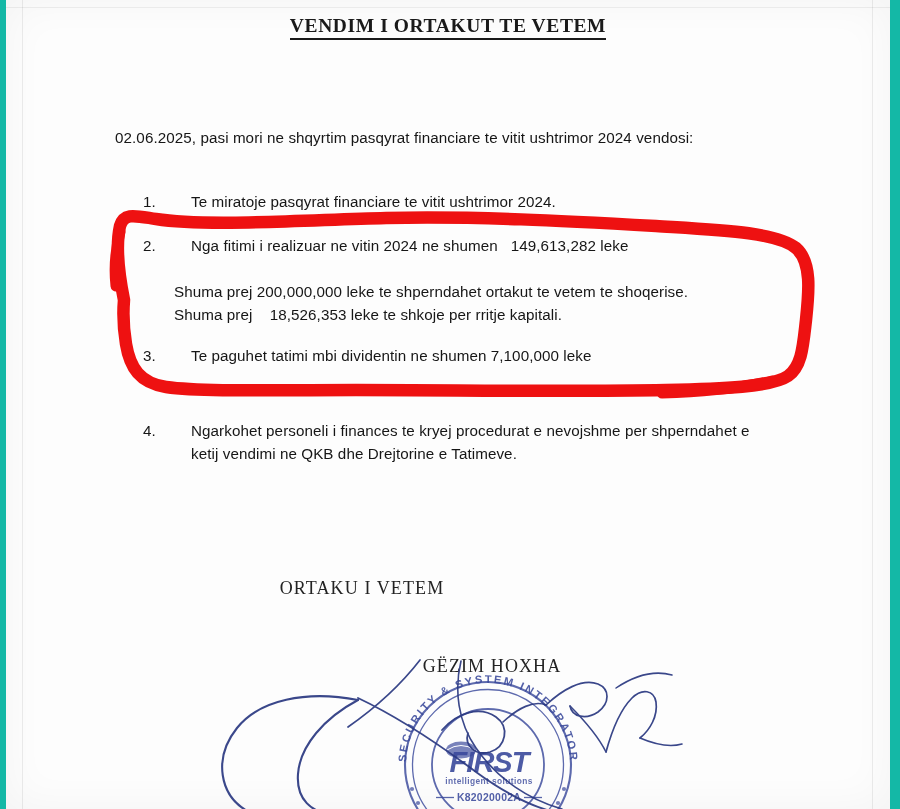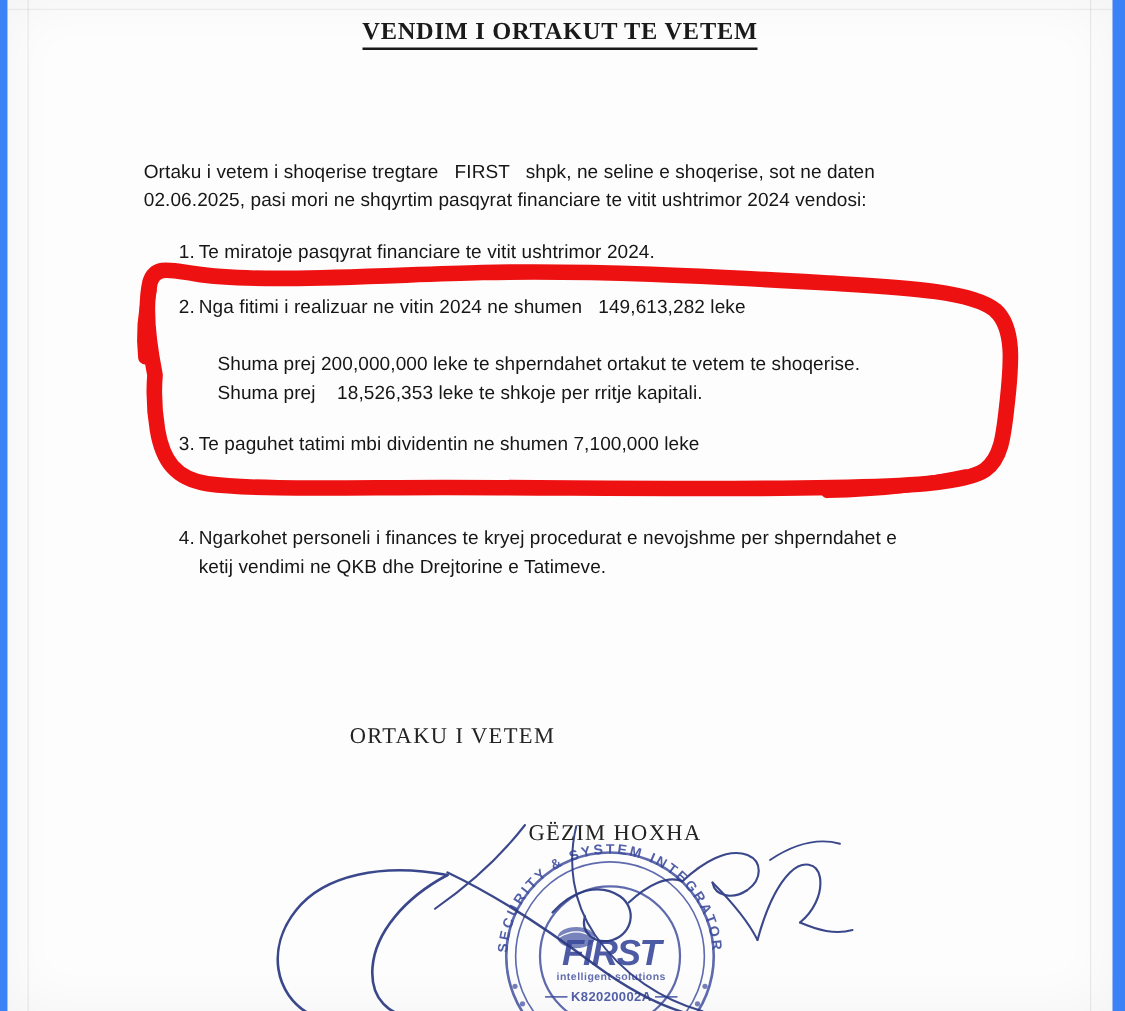--- a/index.html
+++ b/index.html
@@ -13,21 +13,21 @@
     height: 809px;
     overflow: hidden;
     font-family: "Liberation Sans", sans-serif;
   }
 
   
   #scan-frame {
     position: relative;
     width: 900px;
     height: 809px;
-    background: #3b82f6;
+    background: #14b8a6;
     overflow: hidden;
   }
   #page-sheet {
     position: absolute;
     left: 6px;
     top: 0px;
     width: 884px;
     height: 809px;
     background: #fdfdfd;
     box-shadow: inset 0 0 44px rgba(0,0,0,0.045);
@@ -92,21 +92,21 @@
   }
   .numbered-item .num {
     position: absolute;
     left: 0;
     top: 0;
     width: 24px;
     text-align: left;
   }
   .numbered-item .body {
     display: block;
-    margin-left: 16px;
+    margin-left: 48px;
   }
   .numbered-item .ln { display: block; white-space: pre; }
 
   #item-1 { left: 137px; top: 190px; width: 620px; }
   #item-2 { left: 137px; top: 234px; width: 640px; }
   #item-3 { left: 137px; top: 344px; width: 620px; }
   #item-4 { left: 137px; top: 419px; width: 645px; }
 
   #shuma-block {
     position: absolute;
@@ -165,21 +165,20 @@
 
     <div class="scan-edge-top"></div>
     <div class="scan-edge-left"></div>
     <div class="scan-edge-right"></div>
 
     <div id="doc-title">
       <span class="ttl-underline">VENDIM I ORTAKUT TE VETEM</span>
     </div>
 
     <div id="intro-paragraph">
-      <span class="ln">Ortaku i vetem i shoqerise tregtare   FIRST   shpk, ne seline e shoqerise, sot ne daten</span>
       <span class="ln">02.06.2025, pasi mori ne shqyrtim pasqyrat financiare te vitit ushtrimor 2024 vendosi:</span>
     </div>
 
     <div class="numbered-item" id="item-1">
       <span class="num">1.</span>
       <span class="body">
         <span class="ln">Te miratoje pasqyrat financiare te vitit ushtrimor 2024.</span>
       </span>
     </div>
 

